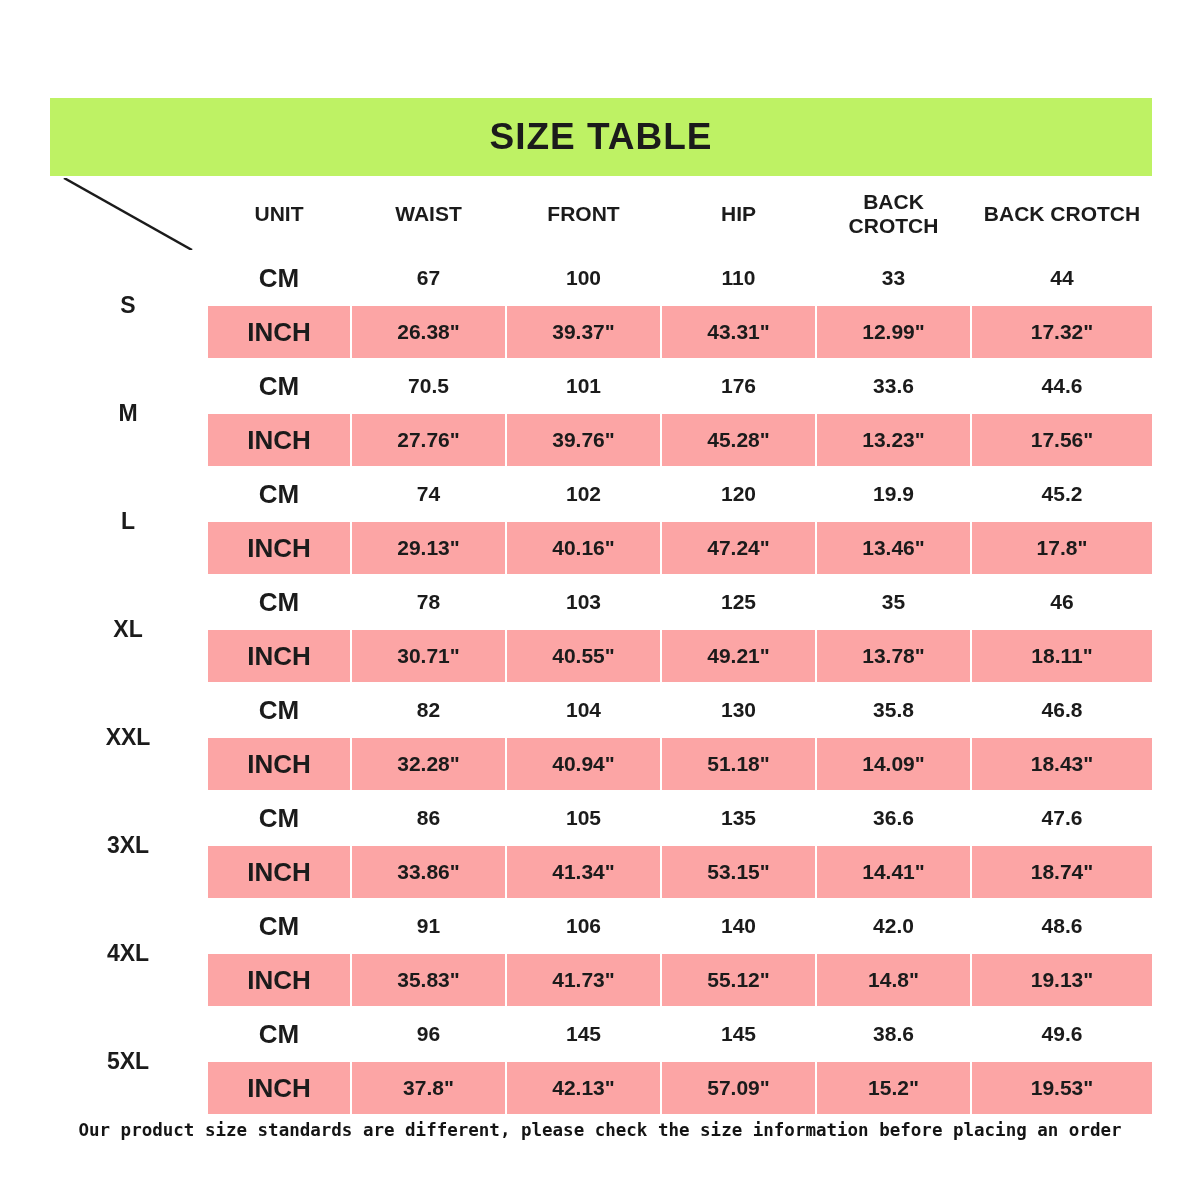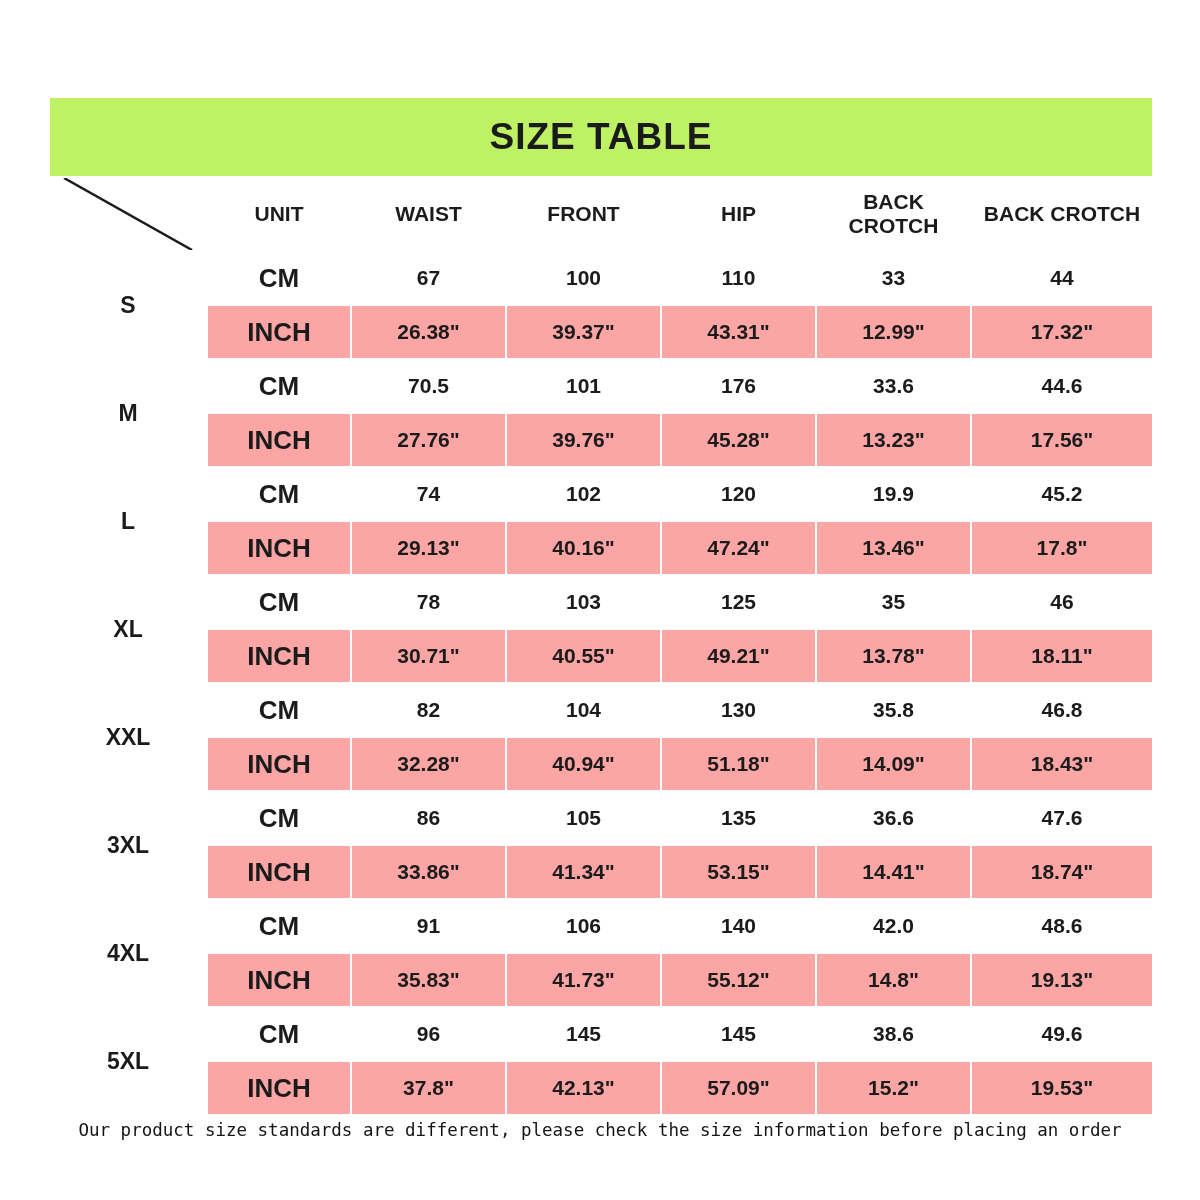--- a/index.html
+++ b/index.html
@@ -85,21 +85,21 @@
     height: 52px;
   }
   .note {
     position: absolute;
     left: 0;
     right: 0;
     top: 1120px;
     text-align: center;
     font-family: "DejaVu Sans Mono", monospace;
     font-size: 17.5px;
-    font-weight: normal;
+    font-weight: bold;
     color: #141414;
     letter-spacing: 0px;
   }
 </style>
 </head>
 <body>
 
 <div class="page">
 
   <div class="table-wrap">

